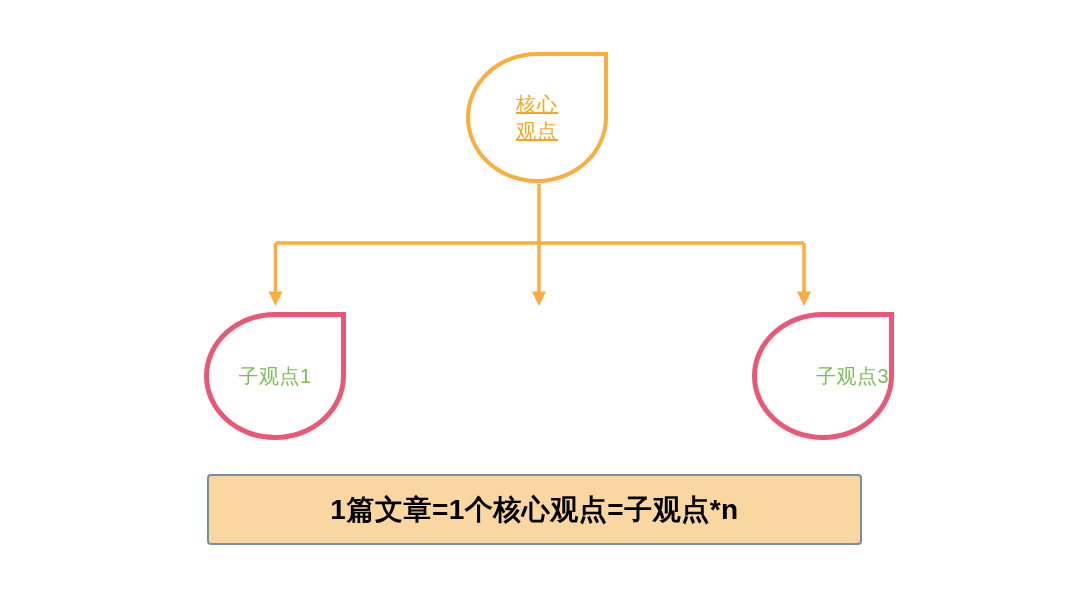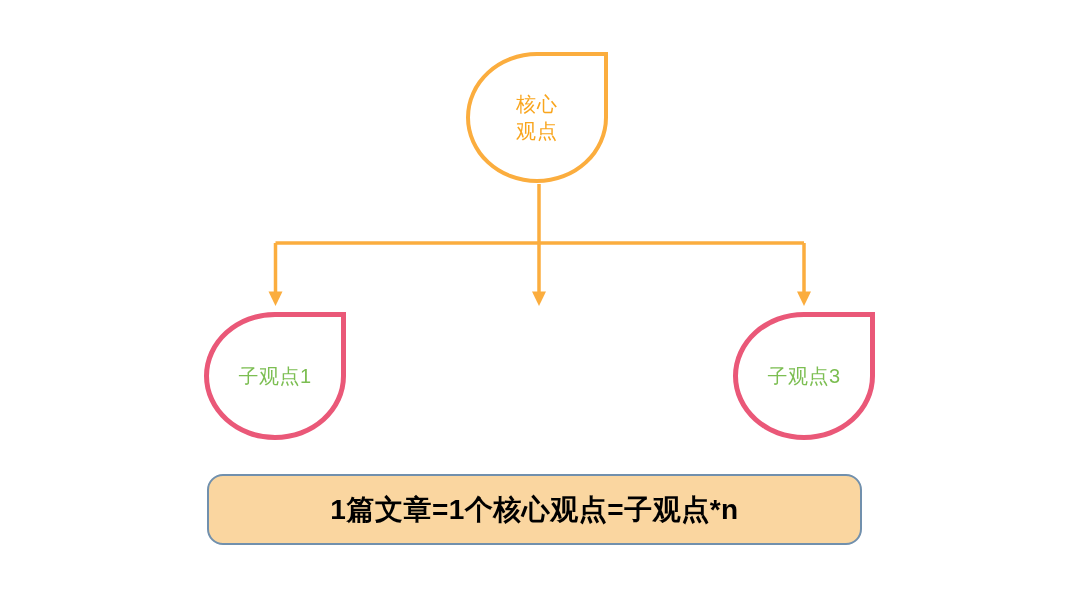--- a/index.html
+++ b/index.html
@@ -31,42 +31,43 @@
     left: 466px; top: 52px;
     width: 142px; height: 131px;
     border: 4px solid #FBAD3E;
   }
   .root-label {
     color: #F9A51D;
     font-size: 20px;
     line-height: 27px;
     white-space: pre-line;
     letter-spacing: 1px;
+    text-decoration: underline;
   }
   .child-node {
     top: 312px;
     width: 142px; height: 128px;
     border: 5px solid #EA5878;
   }
   .child-node.pos-1 { left: 204px; }
   .child-node.pos-2 { left: 468px; }
-  .child-node.pos-3 { left: 733px; }
+  .child-node.pos-3 { left: 752px; justify-content: flex-end; }
   .child-label {
     color: #7CBE52;
     font-size: 20px;
     letter-spacing: 0.5px;
   }
   .summary-box {
     position: absolute;
     left: 207px; top: 474px;
     width: 655px; height: 71px;
     box-sizing: border-box;
     background: #FAD6A0;
     border: 2px solid #7190AD;
-    border-radius: 16px;
+    border-radius: 4px;
     display: flex;
     align-items: center;
     justify-content: center;
   }
   .summary-text {
     color: #000000;
     font-size: 28px;
     font-weight: bold;
     letter-spacing: 0.5px;
   }

